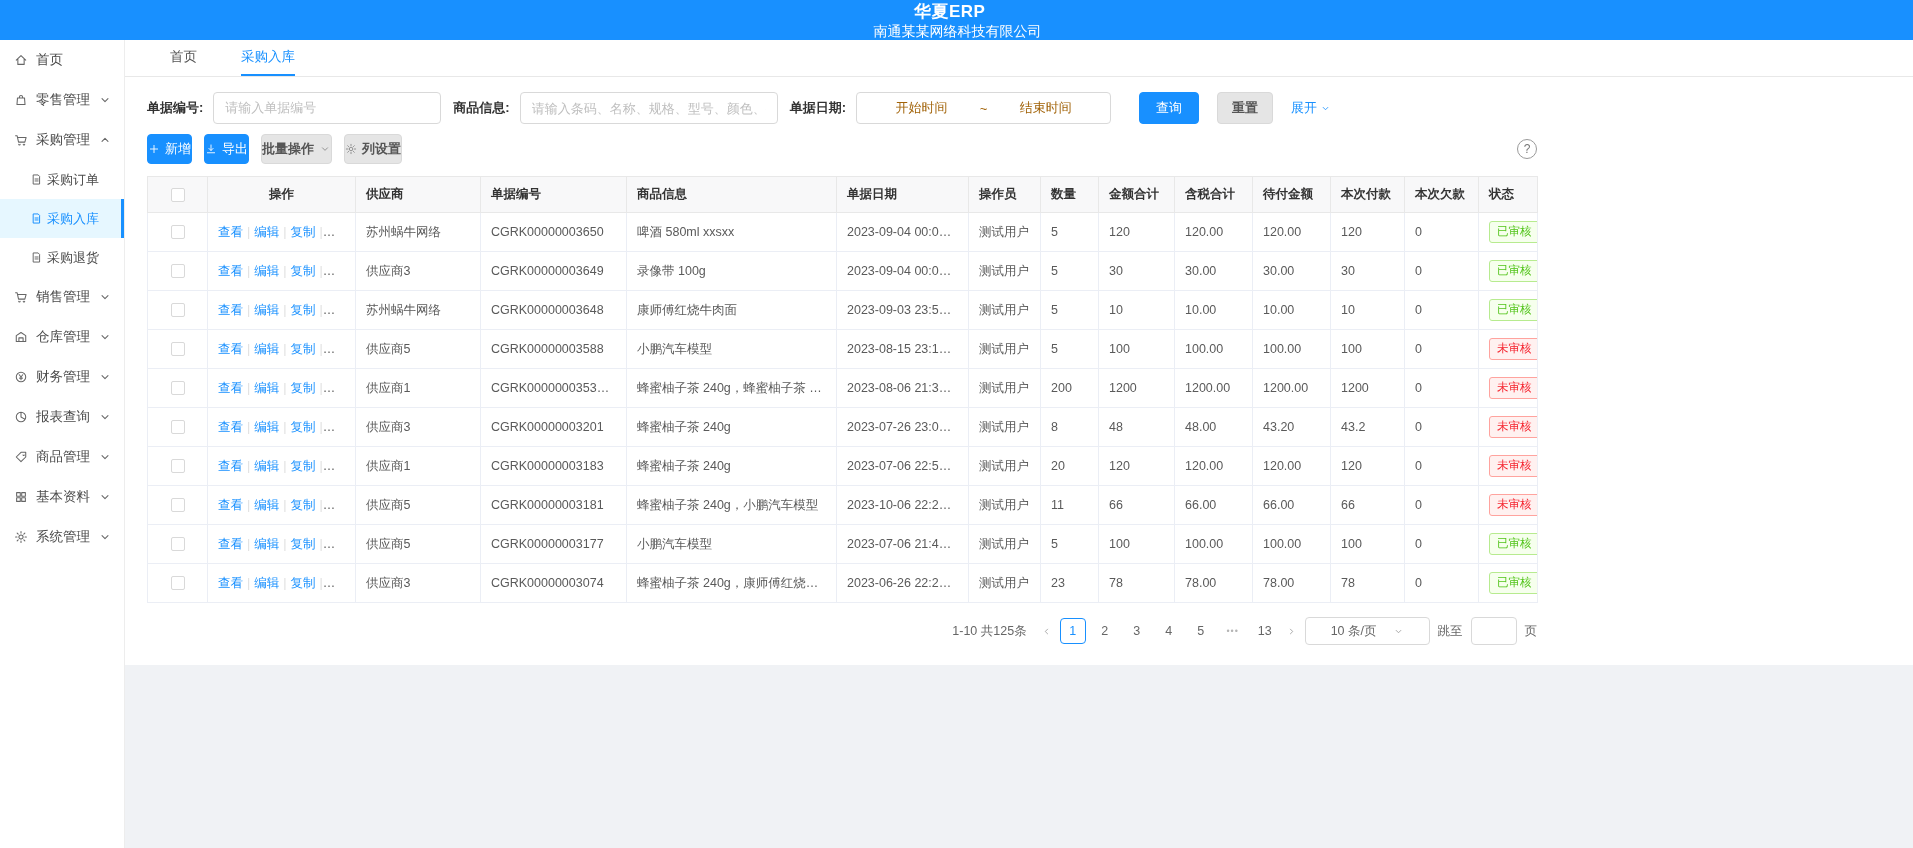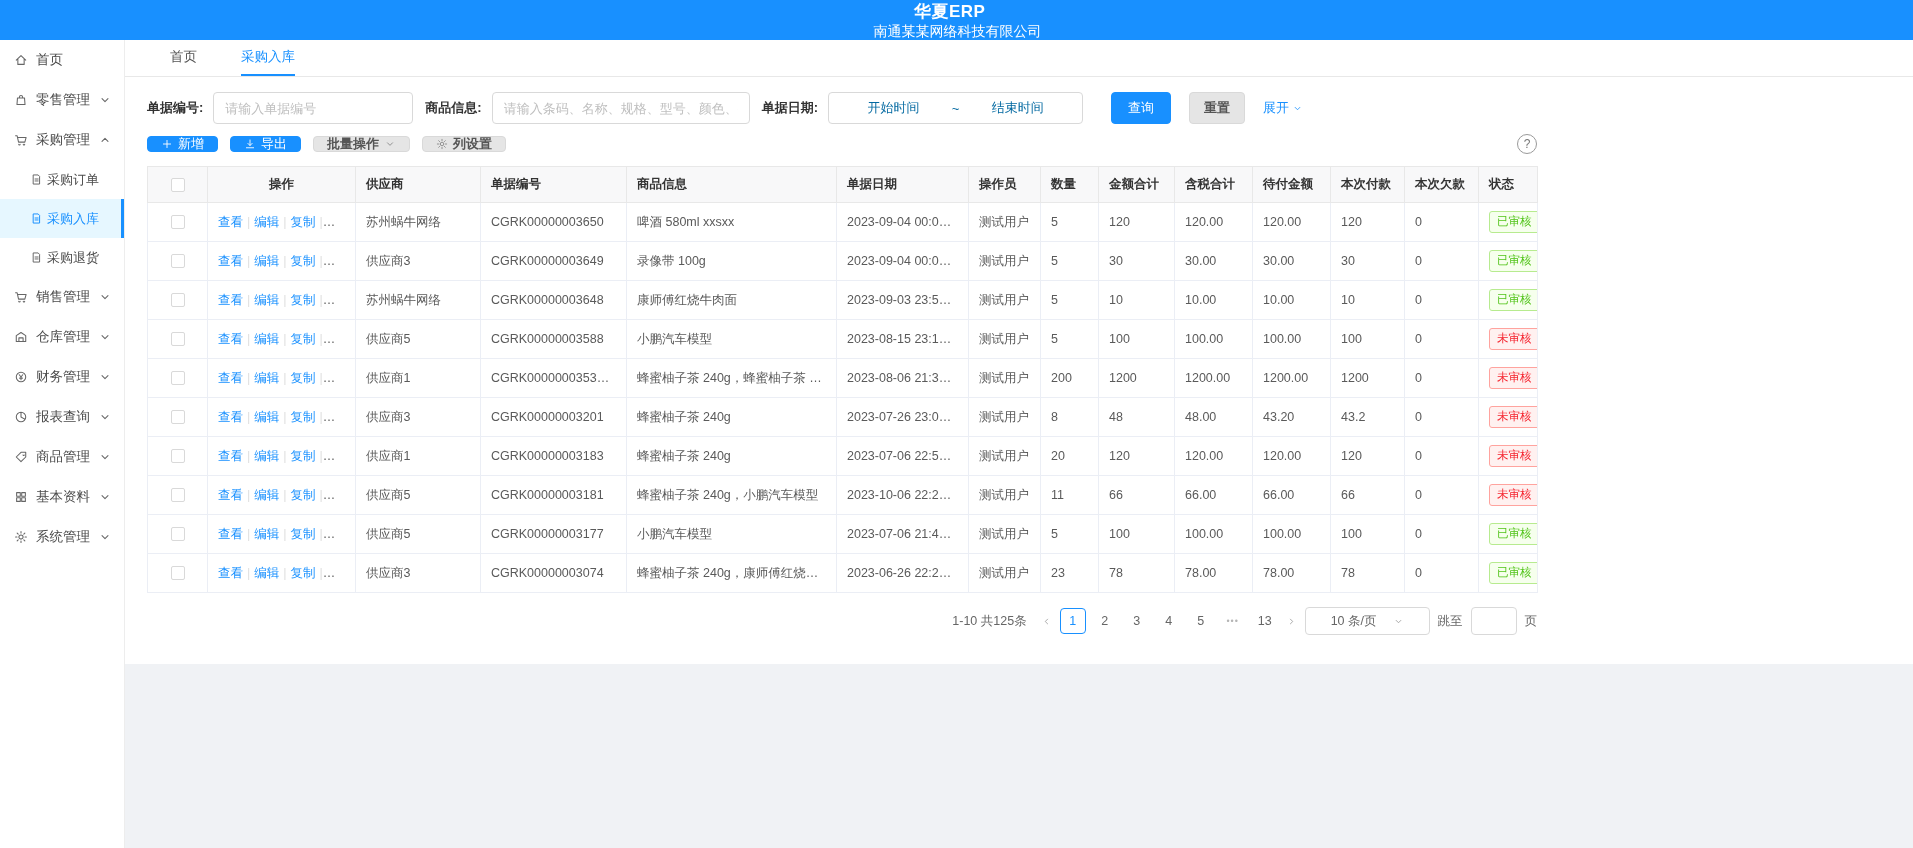--- a/index.html
+++ b/index.html
@@ -35,26 +35,26 @@
   .tab { display:flex; align-items:center; font-size:13.5px; color:#555; cursor:pointer; border-bottom:2px solid transparent; }
   .tab.active { color:#1890ff; border-bottom-color:#1890ff; }
   .content { background:#fff; padding:15px 0 20px 22px; min-height:587px; }
 
   
   .filter-row { display:flex; align-items:center; width:1390px; }
   .flabel { font-weight:bold; color:#333; font-size:13px; margin-right:10px; white-space:nowrap; }
   .flabel.g { margin-left:12px; }
   .finput { height:32px; border:1px solid #d9d9d9; border-radius:4px; padding:0 11px; font-size:13px; color:#333; outline:none; background:#fff; font-family:inherit; }
   .finput::placeholder, .jump-input::placeholder { color:#bfbfbf; }
-  .bill-no { width:200px; }
+  .bill-no { width:228px;font-family:Liberation Mono, monospace; }
   .goods { width:258px; }
-  .daterange { width:255px; height:32px; border:1px solid #d9d9d9; border-radius:4px; display:flex; align-items:center; padding:0 10px; color:#0369a1; font-size:13px; background:#fff; cursor:pointer; }
+  .daterange { width:255px; height:32px; border:1px solid #d9d9d9; border-radius:4px; display:flex; align-items:center; padding:0 10px; color:#a16207; font-size:13px; background:#fff; cursor:pointer; }
   .daterange .ph { flex:1; text-align:center; }
   .daterange .tilde { padding:0 4px; }
-  .btn { display:inline-flex; align-items:center; justify-content:center; gap:5px; height:16px; padding:0 13px; border-radius:4px; font-size:13px; cursor:pointer; font-family:inherit; border:1px solid transparent; white-space:nowrap; }
+  .btn { display:inline-flex; align-items:center; justify-content:center; gap:5px; height:30px; padding:0 0; border-radius:4px; font-size:13px; cursor:pointer; font-family:inherit; border:1px solid transparent; white-space:nowrap; }
   .btn.primary { background:#1890ff; color:#fff; border-color:#1890ff; }
   .btn.default { background:#e5e5e5; color:#555; border-color:#d9d9d9;font-weight:bold; }
   .btn.search { height:32px; padding:0 16px; margin-left:28px; }
   .btn.reset { height:32px; padding:0 14px; margin-left:18px; }
   .expand { margin-left:18px; color:#1890ff; display:inline-flex; align-items:center; gap:3px; cursor:pointer; font-size:13px; }
   .expand .hicon { color:#1890ff; }
   .small svg { width:11px !important; height:11px !important; }
 
   
   .toolbar { display:flex; align-items:center; gap:12px; margin-top:10px; margin-bottom:12px; width:1390px; }

